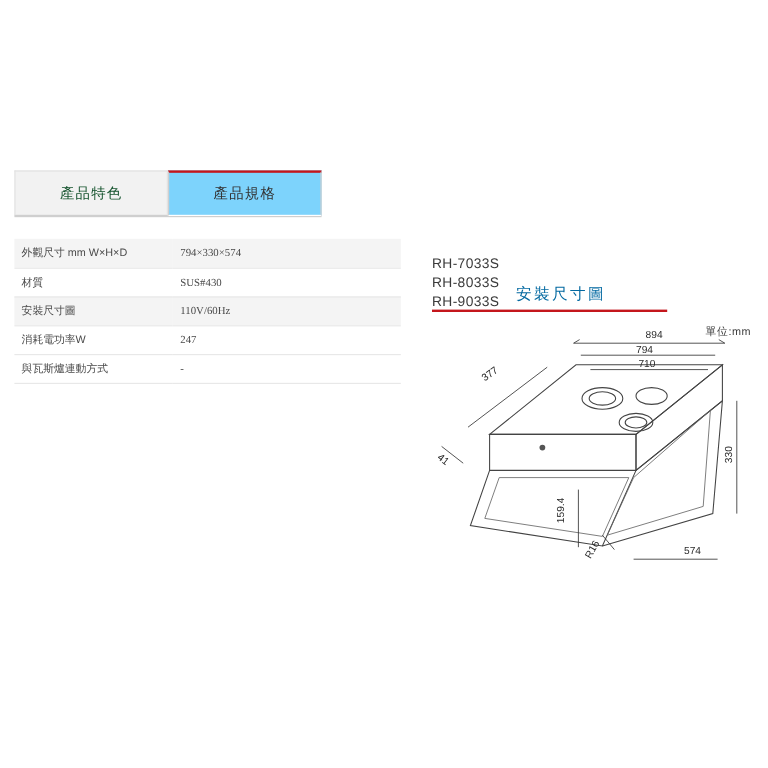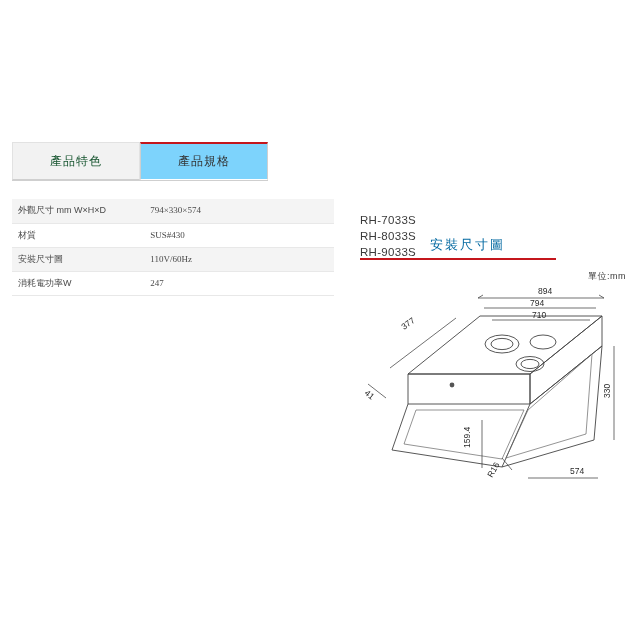--- a/index.html
+++ b/index.html
@@ -122,21 +122,21 @@
     position: absolute;
     right: 4px;
     top: 70px;
     font-size: 9px;
     color: #3a3a3a;
     letter-spacing: 0.5px;
   }
   .svgwrap {
     position: absolute;
     left: 0;
-    top: 72px;
+    top: 60px;
     width: 278px;
     height: 248px;
   }
   svg text {
     font-family: "Liberation Sans", sans-serif;
     fill: #2b2b2b;
   }
 </style>
 </head>
 <body>
@@ -162,20 +162,24 @@
         <td class="label">材質</td>
         <td class="value">SUS#430</td>
       </tr>
       <tr class="alt">
         <td class="label">安裝尺寸圖</td>
         <td class="value">110V/60Hz</td>
       </tr>
       <tr>
         <td class="label">消耗電功率W</td>
         <td class="value">247</td>
+      </tr>
+      <tr>
+        <td class="label">與瓦斯爐連動方式</td>
+        <td class="value">-</td>
       </tr>
     </tbody>
   </table>
 
   <div class="diagram">
     <div class="models">
       <div>RH-7033S</div>
       <div>RH-8033S</div>
       <div>RH-9033S</div>
     </div>

